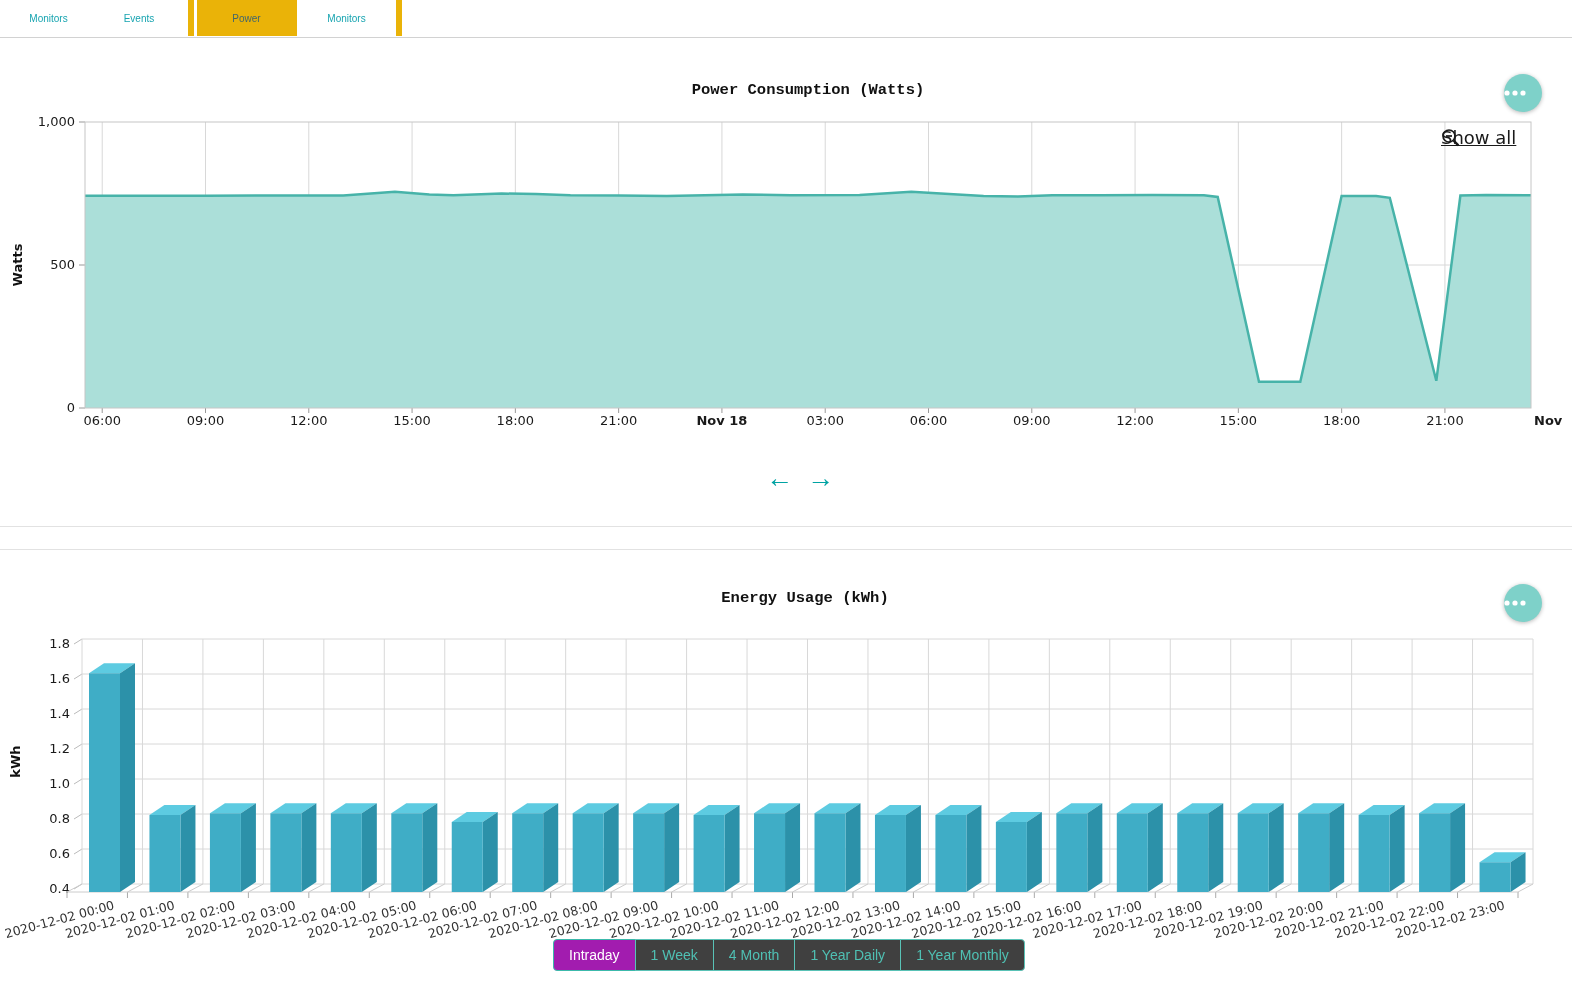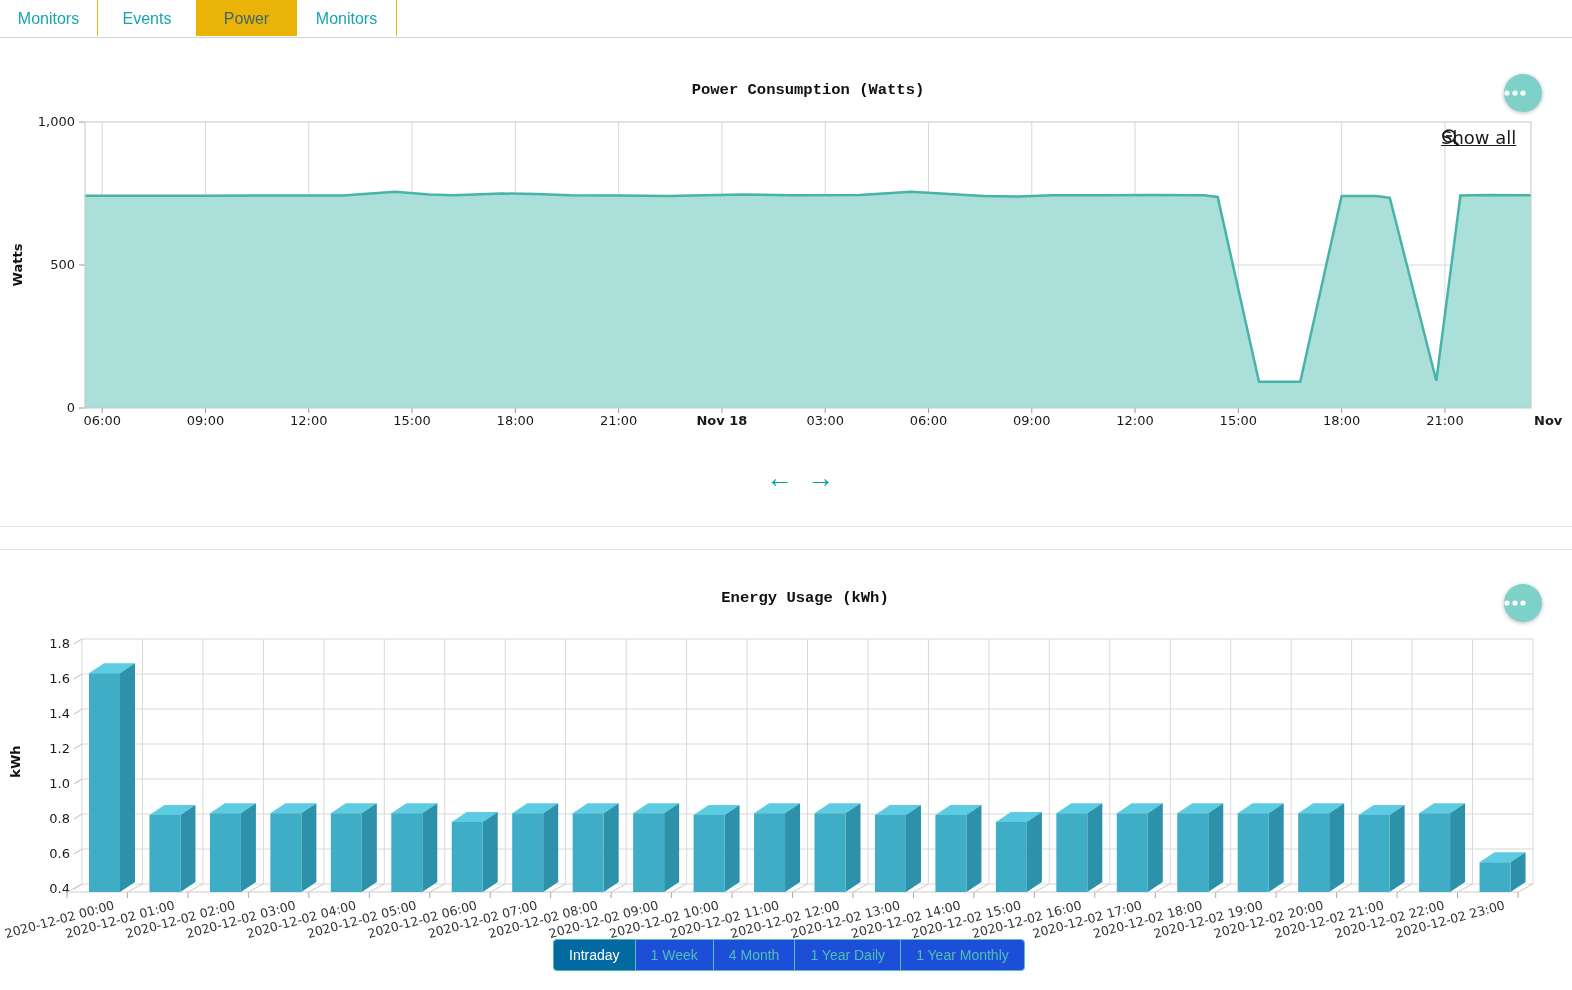--- a/index.html
+++ b/index.html
@@ -1,49 +1,49 @@
 <!DOCTYPE html>
 <html><head>
 <meta charset="utf-8">
 <style>
   html,body{margin:0;padding:0;background:#fff;font-family:"Liberation Sans",sans-serif;}
   body{position:relative;width:1572px;height:990px;overflow:hidden;}
 
   
   .tabbar{position:absolute;top:0;left:0;width:1572px;height:37px;background:#fff;border-bottom:1px solid #d2d2d2;}
-  .tab{position:absolute;top:0;height:36px;line-height:37px;text-align:center;font-size:16px;color:#17a4b0;cursor:pointer;border-right:1px solid #eab308;background:#fff;}
+  .tab{position:absolute;top:0;height:36px;line-height:37px;text-align:center;font-size:10px;color:#17a4b0;cursor:pointer;border-right:6px solid #eab308;background:#fff;}
   .tab.active{background:#eab308;color:#41666c;}
 
   
   .chart-title{position:absolute;left:85px;width:1446px;text-align:center;font-family:Liberation Mono, monospace;font-weight:bold;font-size:15.5px;color:#111;}
   .divider{position:absolute;left:0;width:1572px;height:1px;background:#e2e2e2;}
 
   .menu-btn{position:absolute;left:1504px;width:38px;height:38px;border-radius:50%;background:#7ed1c9;border:none;box-shadow:0 1px 4px rgba(0,0,0,.28);display:flex;align-items:center;justify-content:center;gap:4px;cursor:pointer;}
 
   .show-all{position:absolute;left:1441px;top:127px;display:flex;align-items:center;gap:5px;cursor:pointer;font-family:"DejaVu Sans",sans-serif;font-size:18px;color:#1a1a1a;text-decoration:underline;}
 
   .nav-arrows{position:absolute;top:463px;left:760px;width:80px;display:flex;gap:14px;justify-content:center;}
   .nav-arrow{font-size:27px;font-weight:bold;color:#00a3a3;cursor:pointer;line-height:30px;user-select:none;}
 
   svg{position:absolute;left:0;}
   svg text{font-family:"DejaVu Sans",sans-serif;}
 
   
   .range-group{position:absolute;top:939px;left:553px;display:flex;}
-  .range-btn{height:32px;padding:0 15px;background:#1d4ed8;border:1px solid #59c2b6;color:#4fc0b3;font-size:14px;font-family:"Liberation Sans",sans-serif;cursor:pointer;margin-left:-1px;line-height:30px;}
+  .range-btn{height:32px;padding:0 15px;background:#404040;border:1px solid #59c2b6;color:#4fc0b3;font-size:14px;font-family:"Liberation Sans",sans-serif;cursor:pointer;margin-left:-1px;line-height:30px;}
   .range-btn:first-child{border-radius:4px 0 0 4px;margin-left:0;}
   .range-btn:last-child{border-radius:0 4px 4px 0;}
-  .range-btn.active{background:#0369a1;color:#fff;border-color:#3cb9ab;}
+  .range-btn.active{background:#a21caf;color:#fff;border-color:#3cb9ab;}
 </style>
 </head>
 <body>
 
 <div class="tabbar">
   <div class="tab" style="left:0;width:97px"><span>Monitors</span></div>
-  <div class="tab" style="left:98px;width:98px"><span>Events</span></div>
+  <div class="tab" style="left:90px;width:98px"><span>Events</span></div>
   <div class="tab active" style="left:197px;width:99px"><span>Power</span></div>
   <div class="tab" style="left:297px;width:99px"><span>Monitors</span></div>
 </div>
 
 <div class="chart-title" style="top:81px">Power Consumption (Watts)</div>
 
 <button class="menu-btn" style="top:74px">
   <svg width="22" height="6" viewBox="0 0 22 6">
     <circle cx="3" cy="3" r="2.6" fill="#fff"></circle>
       <circle cx="11" cy="3" r="2.6" fill="#fff"></circle>

